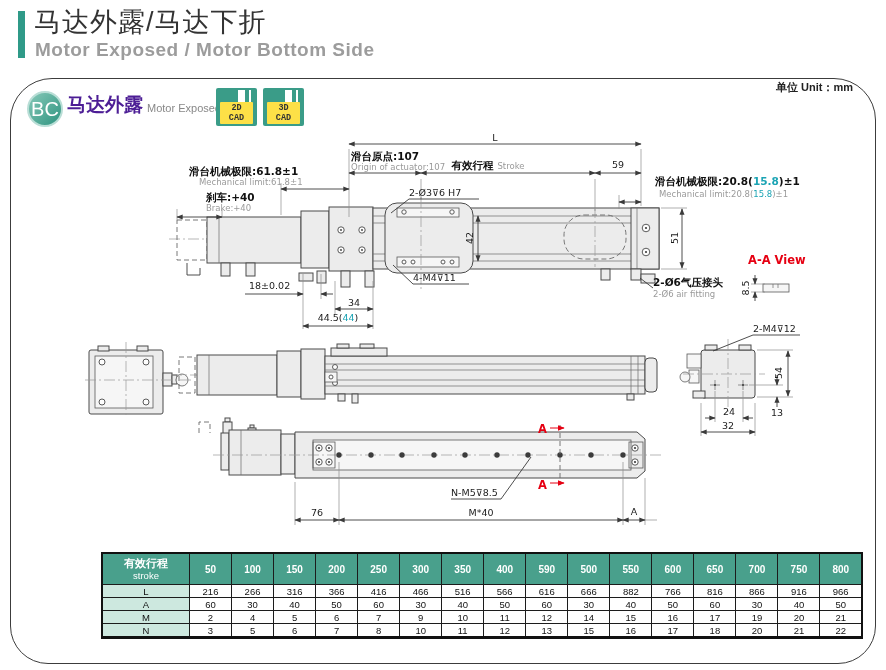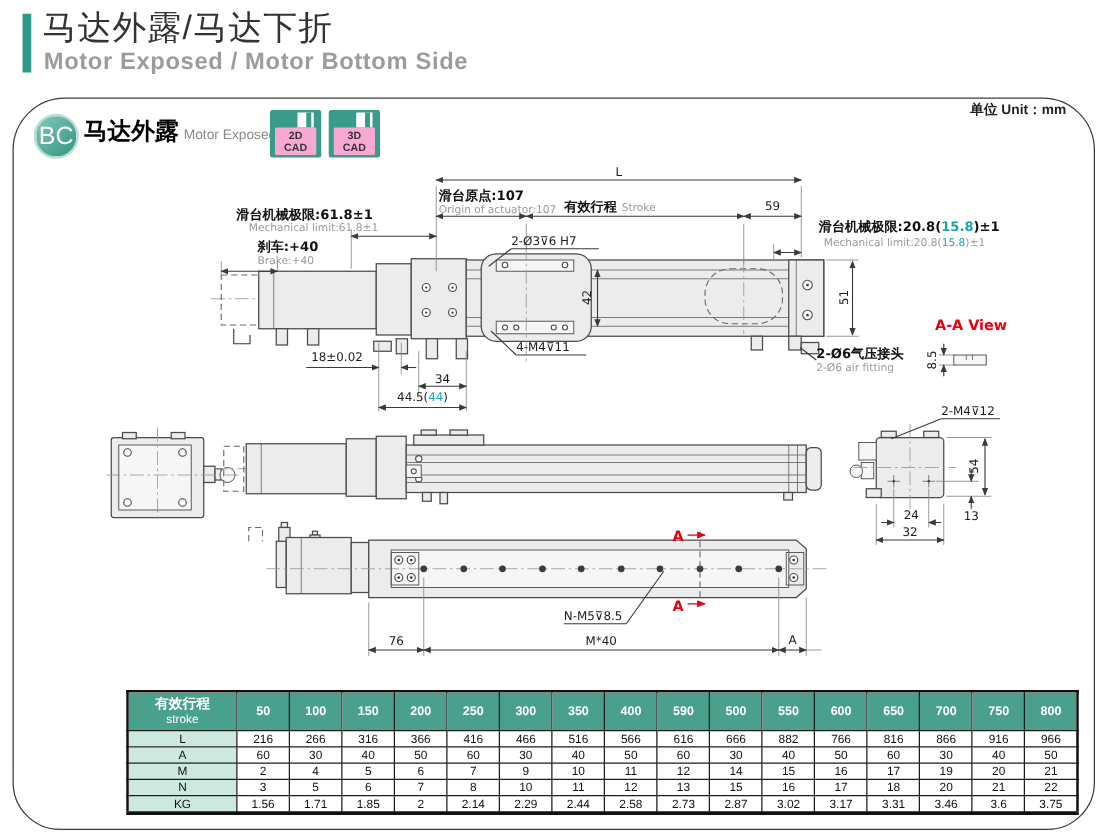--- a/index.html
+++ b/index.html
@@ -10,27 +10,27 @@
   
   .accent{position:absolute;left:18px;top:11px;width:7px;height:47px;background:#2f9a88;}
   .page-title{position:absolute;left:34px;top:4px;margin:0;font-size:27px;font-weight:normal;color:#333;letter-spacing:1px;}
   .page-subtitle{position:absolute;left:35px;top:39px;font-size:19px;font-weight:bold;color:#9c9c9c;letter-spacing:.5px;}
   
   .panel{position:absolute;left:10px;top:78px;width:864px;height:584px;border:1.5px solid #3c3c3c;
          border-radius:42px 42px 38px 38px;background:#fff;}
   .badge{position:absolute;left:16px;top:12px;width:32px;height:32px;border-radius:50%;
          background:linear-gradient(135deg,#86c8b8,#2f9480);border:2px solid #b9ded6;color:#fff;
          font-size:20px;font-weight:normal;display:flex;align-items:center;justify-content:center;}
-  .sec-zh{position:absolute;left:56px;top:13px;font-size:19px;font-weight:bold;color:#000000;}
+  .sec-zh{position:absolute;left:56px;top:13px;font-size:19px;font-weight:bold;color:#4c1d95;}
   .sec-en{position:absolute;left:136px;top:23px;font-size:11px;color:#888;}
   .floppy{position:absolute;top:9px;width:41px;height:38px;background:#3a9c88;border-radius:2px;cursor:pointer;}
   .floppy .sh{position:absolute;top:2px;right:6px;width:13px;height:12px;background:#fff;}
   .floppy .sh::after{content:'';position:absolute;right:2px;top:0;width:4px;height:12px;background:#3a9c88;}
-  .floppy .lb{position:absolute;left:4px;right:4px;bottom:2px;height:21px;background:#f9a8d4;border-radius:1px;
-              font-size:8.5px;font-weight:bold;color:#333;text-align:center;line-height:10px;padding-top:1px;}
+  .floppy .lb{position:absolute;left:4px;right:4px;bottom:2px;height:21px;background:#fde047;border-radius:1px;
+              font-size:8.5px;font-weight:bold;color:#333;text-align:center;line-height:10px;padding-top:1px;font-family:Liberation Mono, monospace;}
   .f2d{left:205px}.f3d{left:252px}
   .unit{position:absolute;right:22px;top:1px;font-size:11px;font-weight:bold;color:#222;}
   
   .drw{position:absolute;left:5px;top:52px;}
   .part{fill:#ececec;stroke:#4a4a4a;stroke-width:1;}
   .part2{fill:#f6f6f6;stroke:#5a5a5a;stroke-width:.8;}
   .hollow{fill:none;stroke:#5a5a5a;stroke-width:.8;}
   .scr{fill:#fdfdfd;stroke:#4a4a4a;stroke-width:.9;}
   .dot{fill:#3c3c3c;stroke:none;}
   .pline{stroke:#6a6a6a;stroke-width:.7;fill:none;}
@@ -445,34 +445,15 @@
           <td>12</td>
           <td>13</td>
           <td>15</td>
           <td>16</td>
           <td>17</td>
           <td>18</td>
           <td>20</td>
           <td>21</td>
           <td>22</td>
         </tr>
-        <tr>
-          <td class="lbl">KG</td>
-          <td>1.56</td>
-          <td>1.71</td>
-          <td>1.85</td>
-          <td>2</td>
-          <td>2.14</td>
-          <td>2.29</td>
-          <td>2.44</td>
-          <td>2.58</td>
-          <td>2.73</td>
-          <td>2.87</td>
-          <td>3.02</td>
-          <td>3.17</td>
-          <td>3.31</td>
-          <td>3.46</td>
-          <td>3.6</td>
-          <td>3.75</td>
-        </tr>
       </tbody>
     </table>
 </div>
 
 </body></html>

